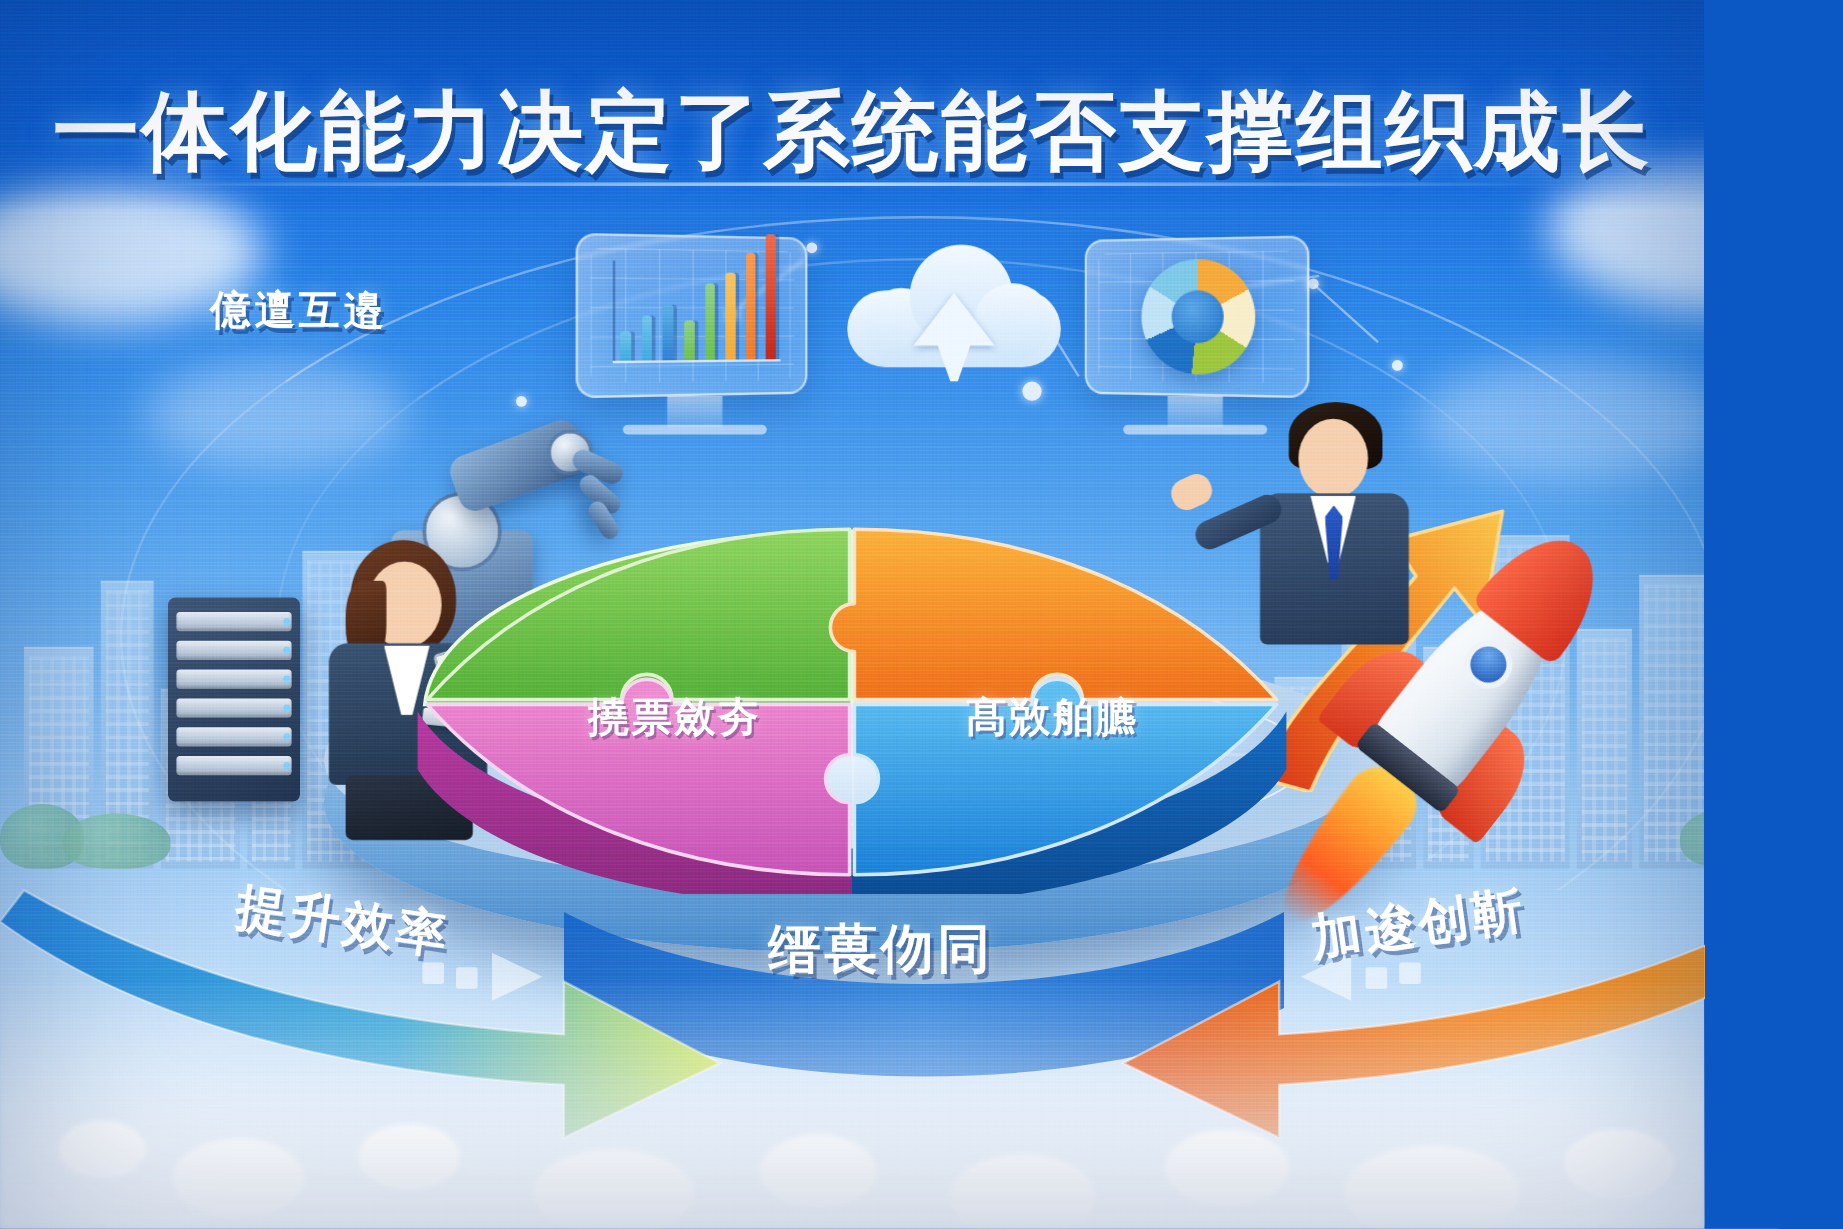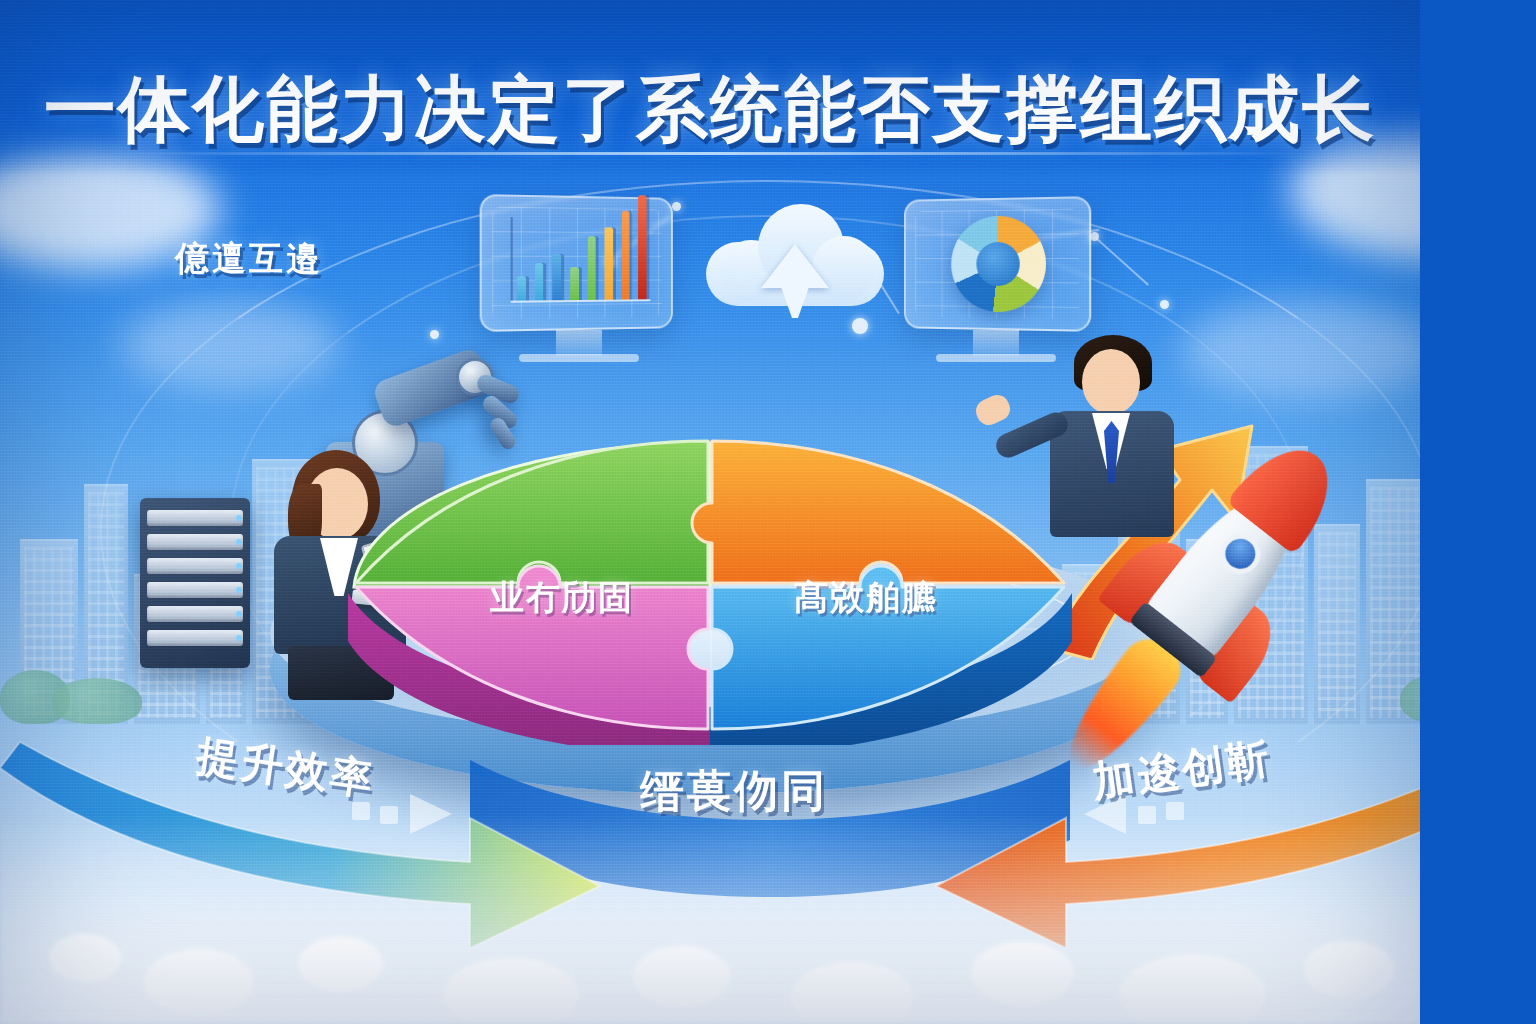--- a/index.html
+++ b/index.html
@@ -395,22 +395,22 @@
 
       <path d="M26 172 C 110 268 240 314 378 314
                L 378 254 a 20 20 0 0 1 0 -40 L 378 172
                L 230 172 a 21 21 0 0 0 -42 0 Z" fill="url(#pMagenta)" stroke="#f8d6ef" stroke-width="3" stroke-linejoin="round"></path>
 
       <path d="M734 172 C 650 268 520 314 382 314
                L 382 254 a 20 20 0 0 0 0 -40 L 382 172
                L 530 172 a 21 21 0 0 1 42 0 Z" fill="url(#pBlue)" stroke="#cfe9fb" stroke-width="3" stroke-linejoin="round"></path>
     </svg>
 
-    <div class="puzLabel" style="left:-148px;top:160px;width:760px;font-size:34px;">业冇劤固</div>
-    <div class="puzLabel" style="left:156px;top:160px;width:760px;font-size:34px;text-align:center;">髙敚舶臕</div>
+    <div class="puzLabel" style="left:-148px;top:160px;width:760px;font-size:34px;">撓票斂夯</div>
+    <div class="puzLabel" style="left:167px;top:160px;width:760px;font-size:34px;text-align:center;">髙敚舶臕</div>
   </div>
 
 
   <div class="rocket" style="left:1158px;top:480px;width:120px;height:260px;">
     <div class="rkFlame"></div>
     <div class="rkFinL"></div>
     <div class="rkFinR"></div>
     <div class="rkBody"></div>
     <div class="rkNose"></div>
     <div class="rkRing"></div>

